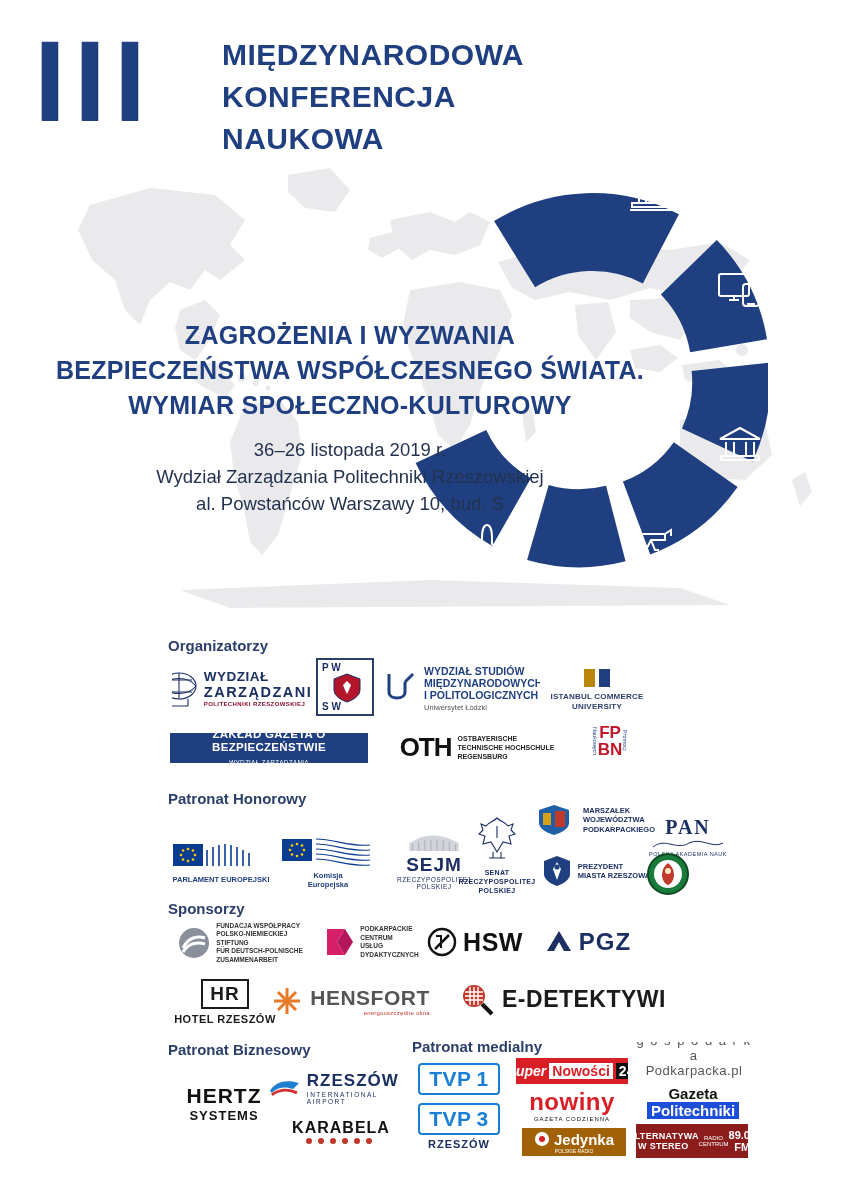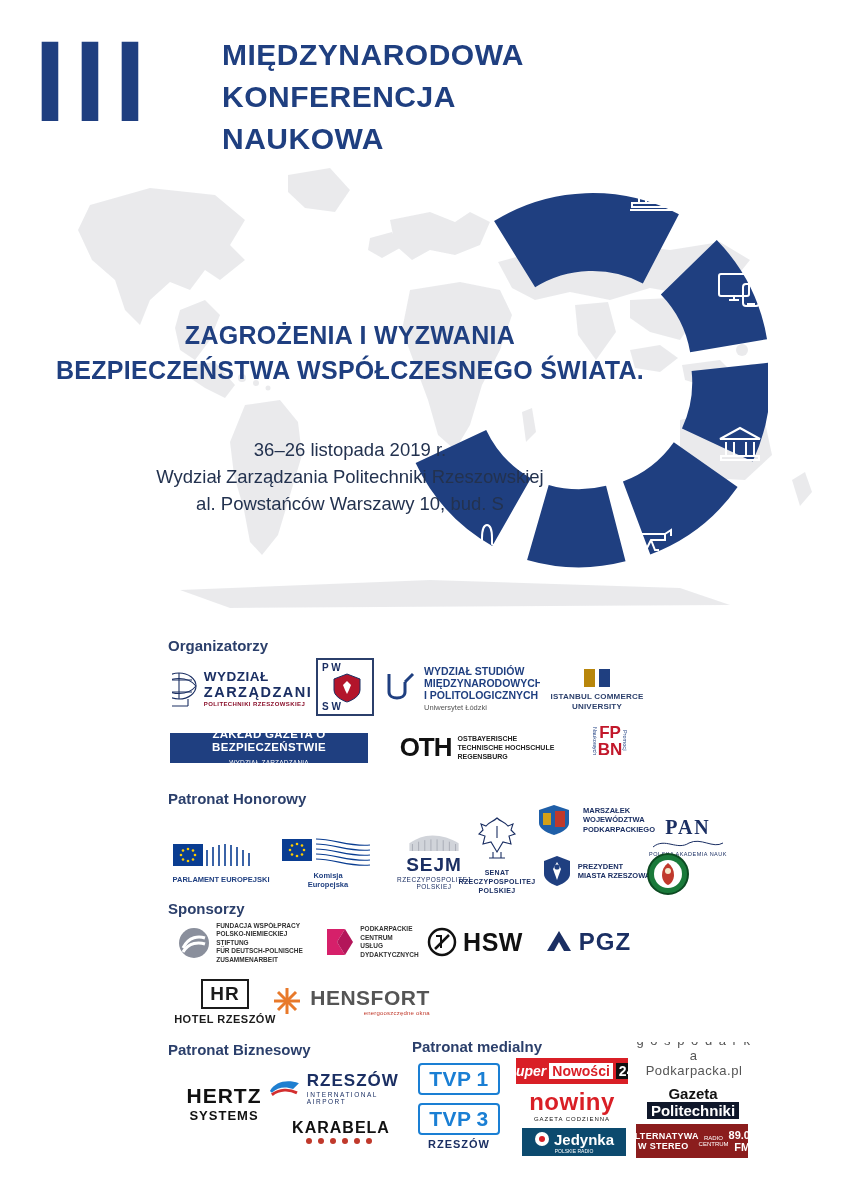--- a/index.html
+++ b/index.html
@@ -175,28 +175,28 @@
   .tvp {
     background:#fff; border:2px solid #1a7fd4; border-radius:4px;
     color:#1a7fd4; font-weight:bold; font-size:21px; letter-spacing:0.5px;
   }
   .tvp-label { font-size: 11px; font-weight:bold; color:#1b2f63; letter-spacing:1px;}
 
   .supernow { background:#d91f26; color:#fff; font-weight:bold; font-size:14px; }
   .nowiny { flex-direction:column; background:#fff; }
   .nowiny .t1 { font-size: 24px; font-weight:bold; color:#d91f26; letter-spacing:0.5px;}
   .nowiny .t2 { font-size: 6px; color:#111; letter-spacing:1px;}
-  .jedynka { background:#0c4a6e; color:#fff; font-weight:bold; font-size:15px;}
+  .jedynka { background:#a16207; color:#fff; font-weight:bold; font-size:15px;}
   .jedynka .sub { font-size:5px; font-weight:normal;}
   .gospodarka { flex-direction:column; background:#fff; }
   .gospodarka .t1 { font-size:13px; color:#555; letter-spacing:1.5px;}
   .gospodarka .t2 { font-size:13px; color:#555; letter-spacing:0.5px;}
   .gazeta { flex-direction:column; }
   .gazeta .t1 { font-size:15px; color:#111; font-weight:bold;}
-  .gazeta .t2 { font-size:15px; color:#fff; background:#0f172a; font-weight:bold; padding:0 4px;}
+  .gazeta .t2 { font-size:15px; color:#fff; background:#1d4ed8; font-weight:bold; padding:0 4px;}
   .radio { background:#8b1d1d; color:#fff; flex-direction:row; }
   .radio .t1 { font-size:9px; font-weight:bold; letter-spacing:0.3px;}
   .radio .t2 { font-size:6px; }
   .radio .t3 { font-size:11px; font-weight:bold; }
 </style>
 </head>
 <body>
 
 <div class="poster">
 
@@ -318,20 +318,21 @@
     <span class="ring-icon" style="left:63px; top:372px;">
       <svg width="52" height="46" viewBox="0 0 52 46" fill="none" stroke="#fff" stroke-width="2">
         <path d="M26 3 C29 3 31 8 31 16 L31 22 L49 33 L49 37 L31 32 L31 38 L37 43 L37 45 L26 42 L15 45 L15 43 L21 38 L21 32 L3 37 L3 33 L21 22 L21 16 C21 8 23 3 26 3 Z"></path>
       </svg>
     </span>
   </div>
 
   <div class="main-text">
     <div class="ln">ZAGROŻENIA I WYZWANIA</div>
     <div class="ln">BEZPIECZEŃSTWA WSPÓŁCZESNEGO ŚWIATA.</div>
+    <div class="ln">WYMIAR SPOŁECZNO-KULTUROWY</div>
   </div>
 
   <div class="subinfo">
     <div>36–26 listopada 2019 r.</div>
     <div>Wydział Zarządzania Politechniki Rzeszowskiej</div>
     <div>al. Powstańców Warszawy 10, bud. S</div>
   </div>
 
   <div class="section-title" style="left:168px; top:637px;">Organizatorzy</div>
 
@@ -596,20 +597,31 @@
         <path d="M6 6 L24 24"></path>
           <path d="M24 6 L6 24"></path>
       </g>
     </svg>
     <div style="margin-left:8px;text-align:right;">
       <div class="t">HENSFORT</div>
       <div class="s">energooszczędne okna</div>
     </div>
   </div>
 
+  <div class="box edetektywi" style="left:448px; top:978px; width:230px; height:42px;">
+    <svg width="34" height="34" viewBox="0 0 34 34">
+      <circle cx="14" cy="14" r="11" fill="#c0392b"></circle>
+      <g stroke="#fff" stroke-width="1.4">
+        <path d="M5 10 L23 10 M5 14 L23 14 M5 18 L23 18"></path>
+        <path d="M10 5 L10 23 M14 5 L14 23 M18 5 L18 23"></path>
+      </g>
+      <path d="M22 22 L32 32" stroke="#111" stroke-width="4"></path>
+    </svg>
+    <div class="t" style="margin-left:8px;">E-DETEKTYWI</div>
+  </div>
 
   <div class="section-title" style="left:168px; top:1041px;">Patronat Biznesowy</div>
 
   <div class="box hertz" style="left:168px; top:1080px; width:112px; height:46px;">
     <div class="t1">HERTZ</div>
     <div class="t2">SYSTEMS</div>
   </div>
 
   <div class="box rzeszow-air" style="left:268px; top:1068px; width:148px; height:40px;">
     <svg width="34" height="26" viewBox="0 0 34 26">

